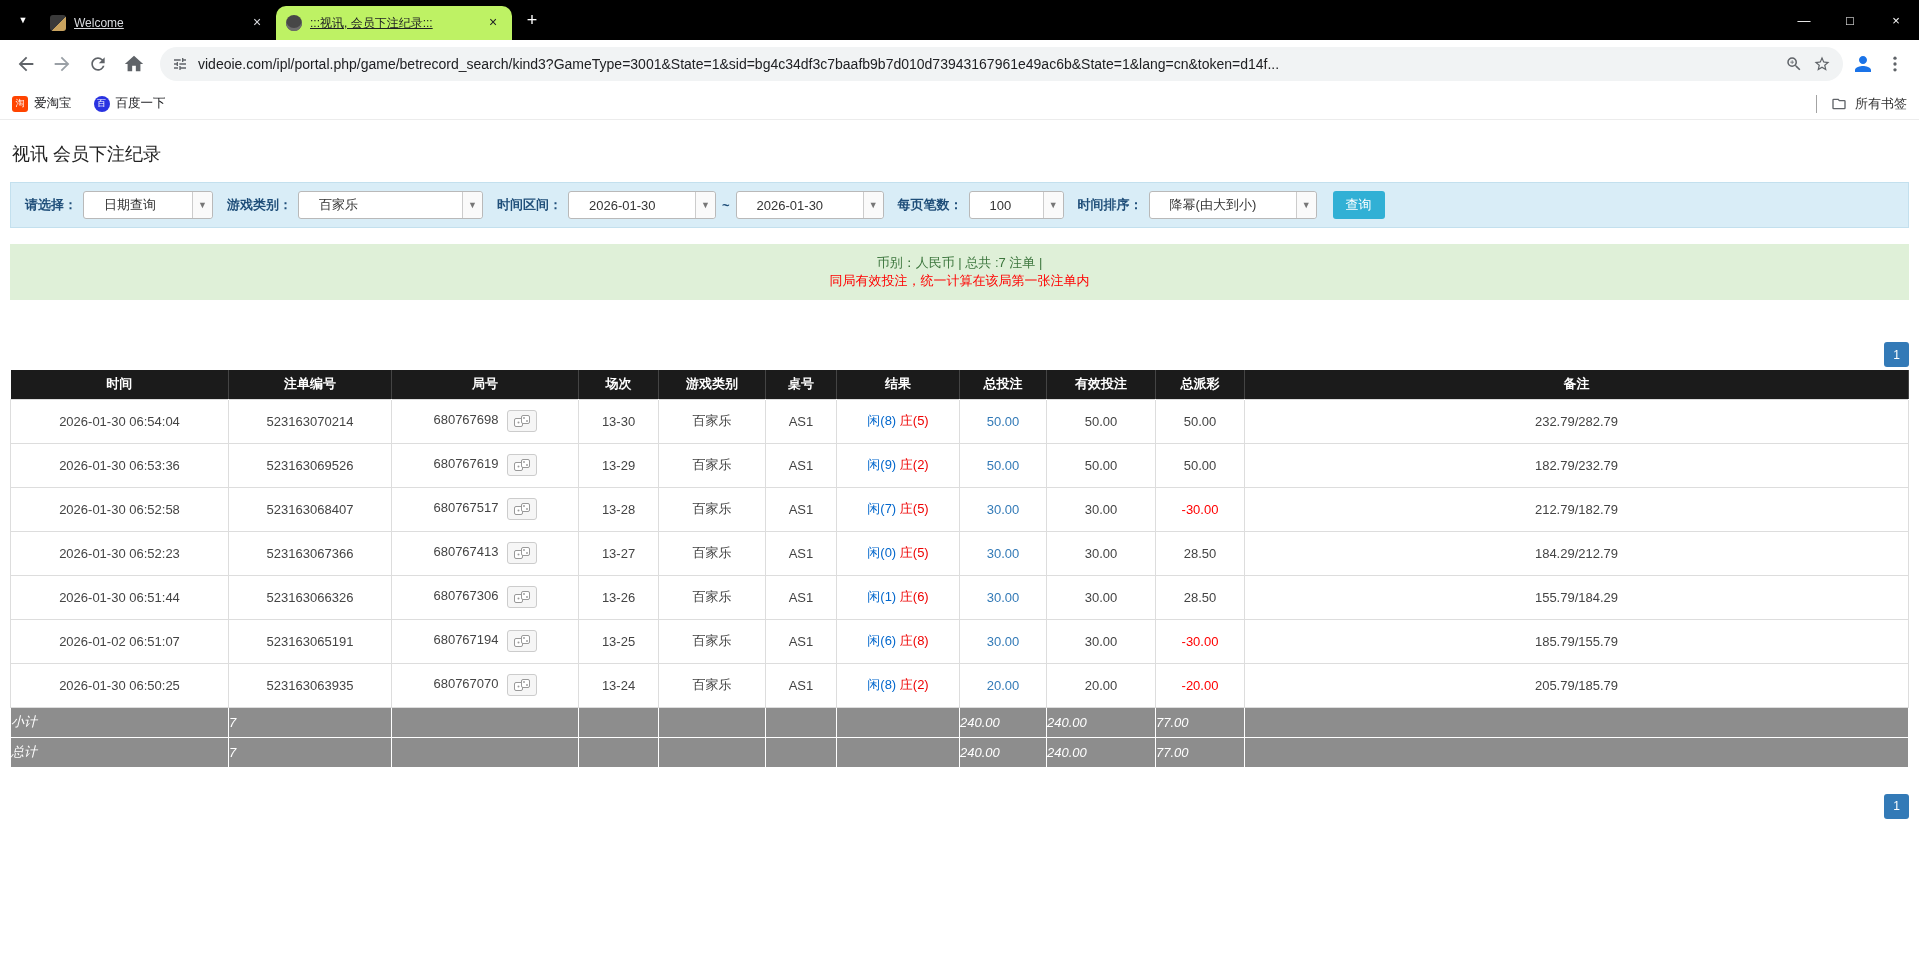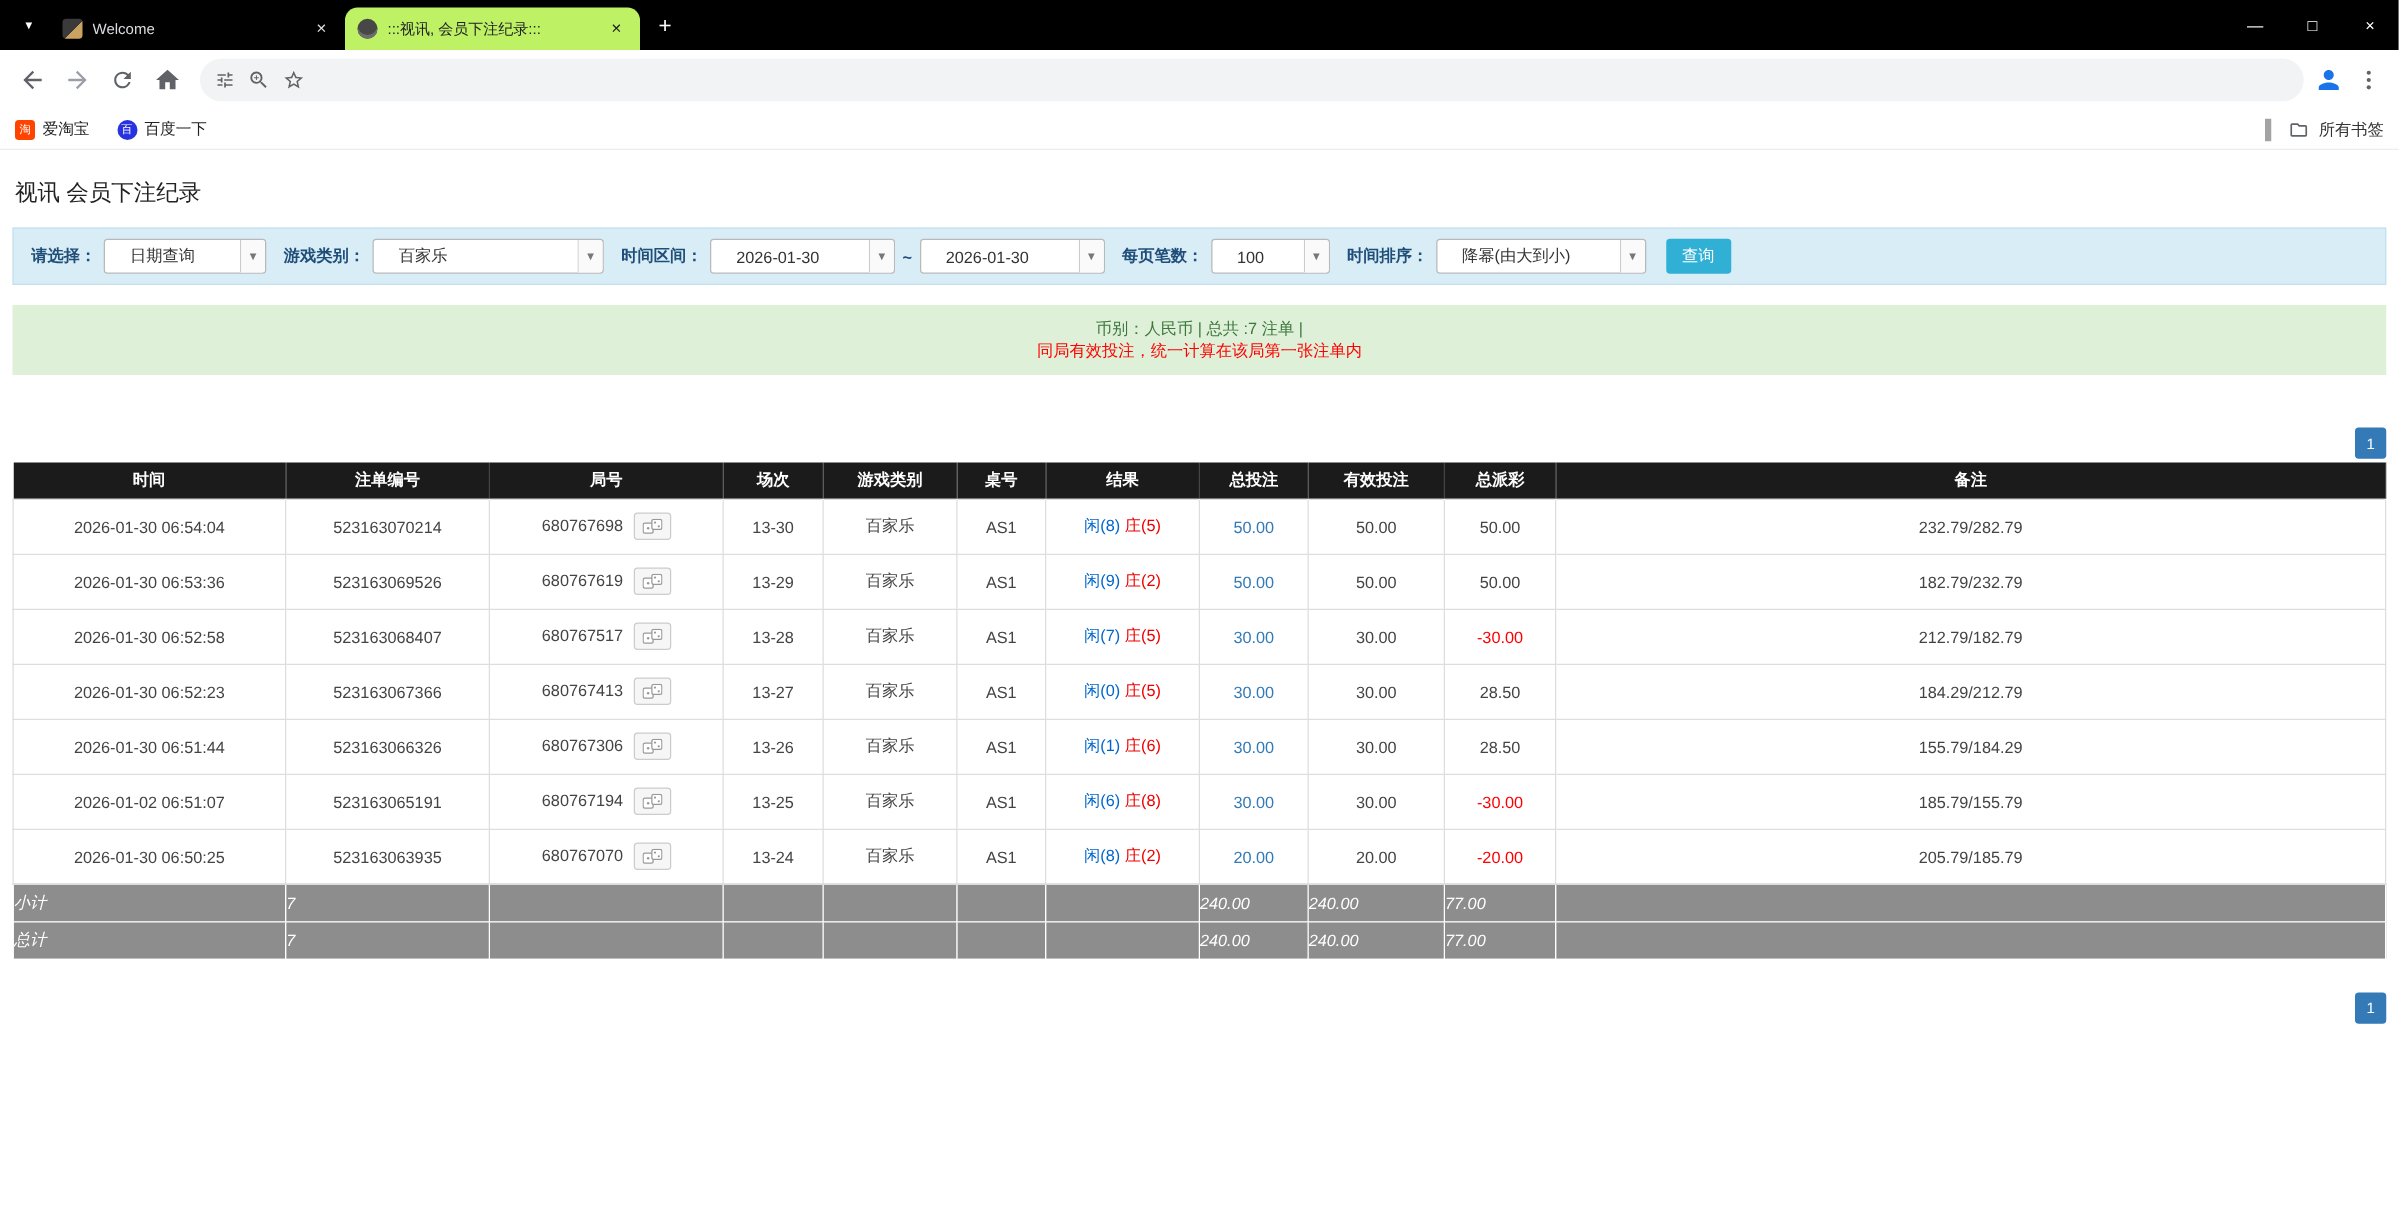--- a/index.html
+++ b/index.html
@@ -9,21 +9,21 @@
     background:#fff; overflow:hidden; font-size:13px; color:#333;
   }
 
   
   .titlebar { height:40px; background:#000; display:flex; align-items:flex-end; position:relative; }
   .tab-search { width:30px; height:30px; align-self:center; margin:0 2px 0 8px; display:flex;
     align-items:center; justify-content:center; color:#fff; border-radius:50%; font-size:12px; }
   .tab { width:236px; height:34px; color:#dadce0; display:flex; align-items:center; gap:8px;
     padding:0 10px; font-size:12px; border-radius:10px 10px 0 0; cursor:default; }
   .tab.active { background:#bef264; color:#202124; }
-  .tab-label { flex:1; white-space:nowrap; overflow:hidden; text-overflow:ellipsis; }
+  .tab-label { flex:1; white-space:nowrap; overflow:hidden; text-overflow:ellipsis;text-decoration:underline; }
   .tab-close { width:18px; height:18px; line-height:17px; text-align:center; border-radius:50%; font-size:14px; }
   .favicon { width:16px; height:16px; flex:0 0 16px; border-radius:3px; }
   .fav-welcome { background:linear-gradient(135deg,#3a3a3a 55%,#c9a35f 55%); }
   .fav-betrecord { background:#474747; border-radius:50%; box-shadow:inset 0 -3px 0 #6d6d6d; }
   .new-tab { width:28px; height:28px; align-self:center; margin-left:6px; color:#fff; font-size:18px;
     display:flex; align-items:center; justify-content:center; border-radius:50%; }
   .win-controls { margin-left:auto; display:flex; height:40px; }
   .win-btn { width:46px; height:40px; display:flex; align-items:center; justify-content:center;
     color:#fff; font-size:13px; }
 
@@ -37,21 +37,21 @@
   .nav-right { display:flex; align-items:center; gap:10px; padding-right:6px; }
 
   .bookmarks { height:32px; display:flex; align-items:center; gap:22px; padding:0 12px;
     background:#fff; border-bottom:1px solid #ececec; }
   .bm-item { display:flex; align-items:center; gap:6px; font-size:12.5px; color:#202124; }
   .bm-fav { width:16px; height:16px; border-radius:3px; display:flex; align-items:center;
     justify-content:center; color:#fff; font-size:9px; }
   .bm-taobao { background:#ff4400; }
   .bm-baidu { background:#2932e1; border-radius:50%; }
   .bm-right { margin-left:auto; display:flex; align-items:center; gap:8px;
-    border-left:5px solid #a3a3a3; padding-left:14px; height:18px; }
+    border-left:1px solid #a3a3a3; padding-left:14px; height:18px; }
 
   
   .page { padding:0 10px; background:#fff; }
   .page-title { font-size:18px; font-weight:400; color:#222; margin:22px 0 16px 2px; }
 
   .filter-bar { background:var(--filter-bg,#d9edf7); border:1px solid #c3e0ee; padding:8px 14px;
     display:flex; align-items:center; gap:6px; }
   .f-label { color:#1f4e79; font-weight:bold; font-size:13px; margin-left:8px; }
   .f-label:first-child { margin-left:0; }
   .select { background:#fff; border:1px solid #b9b9b9; border-radius:3px; height:28px;
@@ -137,20 +137,21 @@
       <svg width="22" height="22" viewBox="0 0 24 24">
           <path fill="#5f6368" d="M10 20v-6h4v6h5v-8h3L12 3 2 12h3v8z"></path>
         </svg>
     </button>
     <div class="omnibox">
       <span class="icon-btn">
         <svg width="16" height="16" viewBox="0 0 24 24">
             <path fill="#5f6368" d="M3 17v2h6v-2H3zM3 5v2h10V5H3zm10 16v-2h8v-2h-8v-2h-2v6h2zM7 9v2H3v2h4v2h2V9H7zm14 4v-2H11v2h10zm-6-4h2V7h4V5h-4V3h-2v6z"></path>
           </svg>
       </span>
+      <span class="url">videoie.com/ipl/portal.php/game/betrecord_search/kind3?GameType=3001&amp;State=1&amp;sid=bg4c34df3c7baafb9b7d010d73943167961e49ac6b&amp;State=1&amp;lang=cn&amp;token=d14f...</span>
       <span class="icon-btn">
         <svg width="18" height="18" viewBox="0 0 24 24">
             <path fill="#5f6368" d="M15.5 14h-.79l-.28-.27A6.47 6.47 0 0 0 16 9.5 6.5 6.5 0 1 0 9.5 16c1.61 0 3.09-.59 4.23-1.57l.27.28v.79l5 4.99L20.49 19l-4.99-5zm-6 0C7.01 14 5 11.99 5 9.5S7.01 5 9.5 5 14 7.01 14 9.5 11.99 14 9.5 14zm2.5-4h-2v2H9v-2H7V9h2V7h1v2h2v1z"></path>
           </svg>
       </span>
       <span class="icon-btn">
         <svg width="18" height="18" viewBox="0 0 24 24">
             <path fill="#5f6368" d="M22 9.24l-7.19-.62L12 2 9.19 8.63 2 9.24l5.46 4.73L5.82 21 12 17.27 18.18 21l-1.63-7.03L22 9.24zM12 15.4l-3.76 2.27 1-4.28-3.32-2.88 4.38-.38L12 6.1l1.71 4.04 4.38.38-3.32 2.88 1 4.28L12 15.4z"></path>
           </svg>
       </span>

